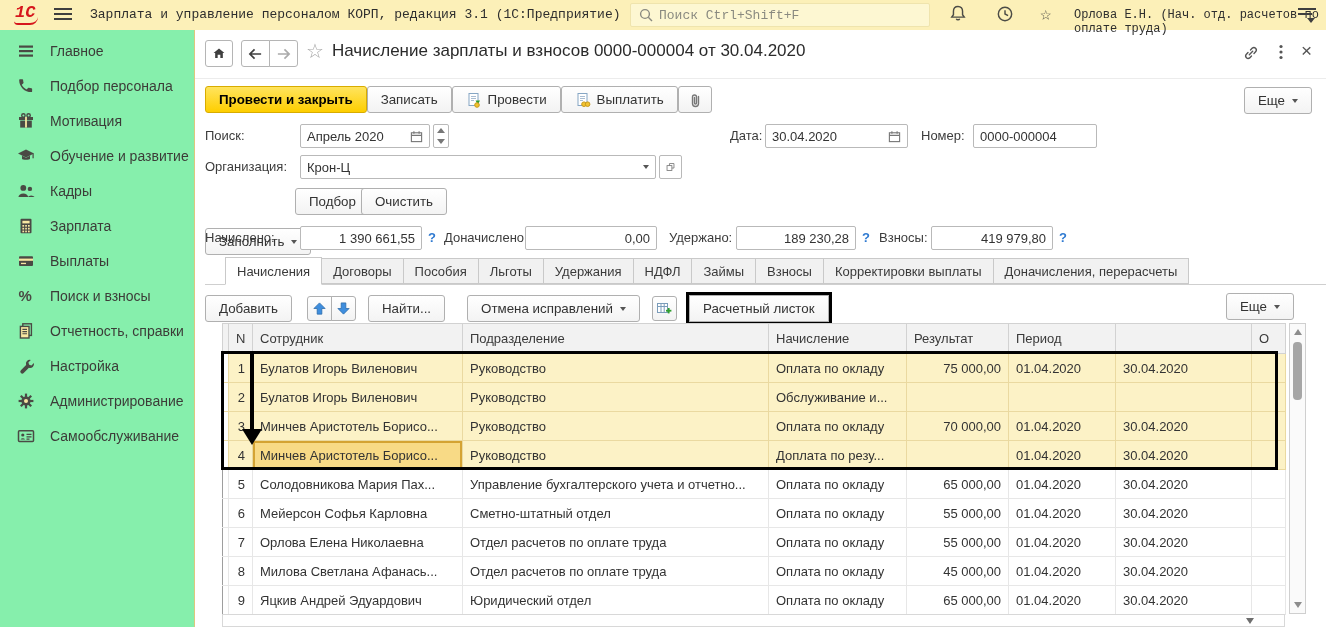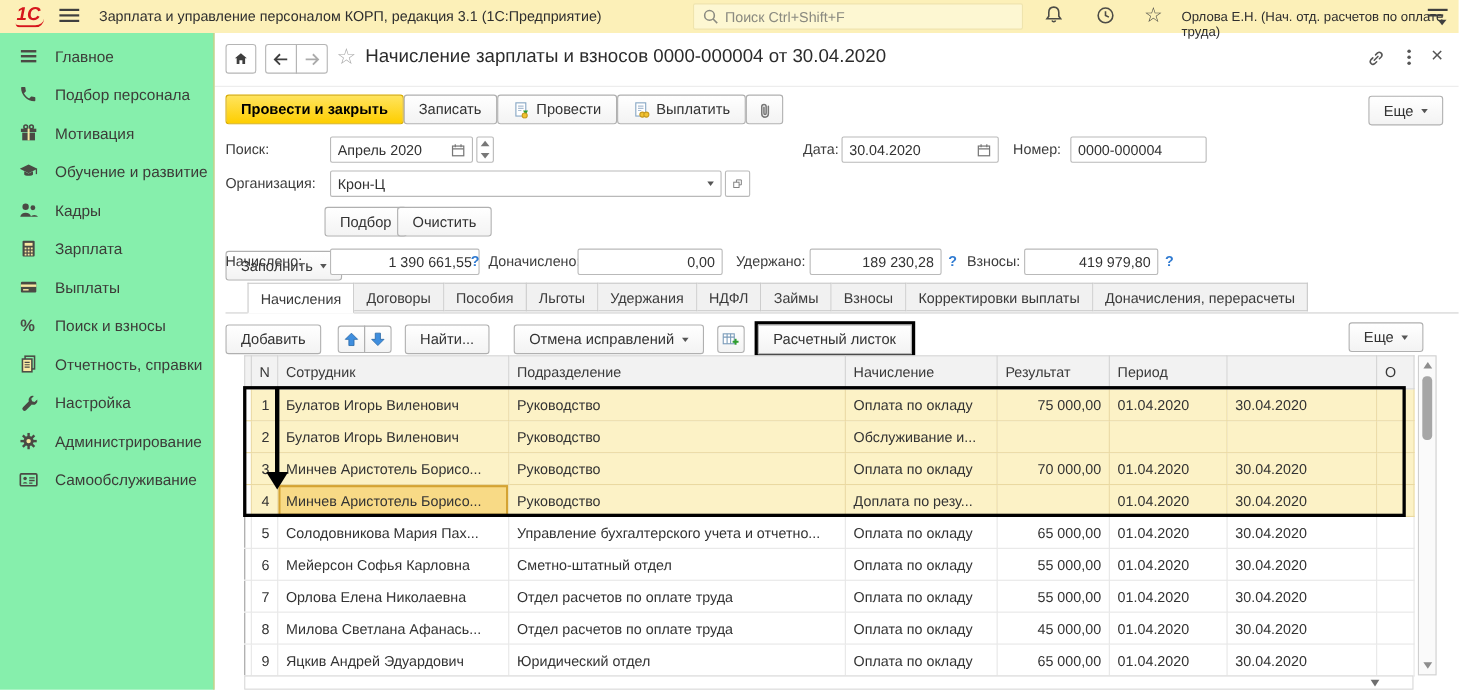--- a/index.html
+++ b/index.html
@@ -2,21 +2,21 @@
 <html><head>
 <meta charset="utf-8">
 <style>
   * { box-sizing: border-box; }
   html,body { margin:0; padding:0; }
   body {
     width:1326px; height:627px; overflow:hidden; position:relative;
     font-family:"Liberation Sans", sans-serif; font-size:13px; color:#333; background:#fff;
   }
   
-  .topbar { position:absolute; left:0; top:0; width:1326px; height:30px; background:#fcf0b8; z-index:20; }
+  .topbar { position:absolute; left:0; top:0; width:1326px; height:30px; background:#fcf0b8; z-index:20;font-family:Liberation Mono, monospace; }
   .logo { position:absolute; left:14px; top:4px; font-weight:bold; font-size:17px; color:#d6161c; font-style:italic; border-bottom:2px solid #d6161c; border-radius:0 0 8px 4px; padding:0 3px 1px 1px; line-height:18px;}
   .hamb { position:absolute; left:54px; top:8px; width:18px; height:14px; cursor:pointer;}
   .hamb i { display:block; height:2px; background:#3f3f3f; margin-bottom:3px; }
   .apptitle { position:absolute; left:90px; top:7px; color:#2e2e2e; }
   .gsearch { position:absolute; left:630px; top:3px; width:300px; height:24px; background:#fdf7d2; border:1px solid #efe4ad; border-radius:2px; display:flex; align-items:center; padding:0 8px; color:#8a8a80; cursor:text;}
   .gsearch svg { margin-right:6px; flex:0 0 auto;}
   .tico { position:absolute; top:4px; width:24px; height:22px; cursor:pointer; }
   .usertxt { position:absolute; left:1074px; top:8px; font-size:12px; color:#2e2e2e; cursor:pointer; }
   .svcmenu { position:absolute; left:1298px; top:8px; width:18px; height:16px; cursor:pointer;}
   .svcmenu i{ display:block; height:1.8px; background:#3f3f3f; margin-bottom:3px;}
@@ -44,21 +44,21 @@
   .flabel { position:absolute; color:#3c3c3c; }
   .field { position:absolute; height:24px; border:1px solid #b9b9b9; border-radius:2px; background:#fff; display:flex; align-items:center; padding:0 6px; cursor:text;}
   .field .val { flex:1 1 auto; white-space:nowrap; overflow:hidden;}
   .field .icobtn { flex:0 0 auto; margin-left:4px; cursor:pointer; display:flex; align-items:center;}
   .spinner { position:absolute; width:16px; height:24px; border:1px solid #b9b9b9; border-radius:2px; background:#fff; display:flex; flex-direction:column; align-items:center; justify-content:space-around; cursor:pointer;}
   .spup{width:0;height:0;border-left:4px solid transparent;border-right:4px solid transparent;border-bottom:5px solid #777;}
   .spdn{width:0;height:0;border-left:4px solid transparent;border-right:4px solid transparent;border-top:5px solid #777;}
   .qhelp { position:absolute; color:#2f7ad1; font-weight:bold; cursor:pointer;}
   .num { text-align:right; }
   
-  .tabs { position:absolute; left:10px; top:227px; right:0; height:28px; display:flex; align-items:flex-start; border-bottom:1px solid #cfcfcf;padding-left:20px;}
+  .tabs { position:absolute; left:10px; top:227px; right:0; height:28px; display:flex; align-items:flex-end; border-bottom:1px solid #cfcfcf;padding-left:20px;}
   .tab { height:26px; display:flex; align-items:center; padding:0 11px; background:#f1f1f1; border:1px solid #c9c9c9; border-left:none; color:#3a3a3a; cursor:pointer; white-space:nowrap;}
   .tab:first-child{ border-left:1px solid #c9c9c9;}
   .tab.active { background:#fff; height:28px; border-bottom:1px solid #fff; margin-bottom:-1px;}
   
   .tbar { position:absolute; left:10px; top:262px; display:flex; align-items:center;}
   .sqbtn { width:25px; height:25px; padding:0; display:inline-flex; align-items:center; justify-content:center; background:linear-gradient(#ffffff,#f3f3f3); border:1px solid #b0b0b0; border-radius:3px; cursor:pointer;}
   .payslip-wrap { border:3px solid #000; margin-left:9px; }
   .payslip-wrap .btn { border-radius:0; }
   
   table.grid { position:absolute; left:27px; top:293px; border-collapse:collapse; table-layout:fixed; width:1063px; background:#fff; border:1px solid #9e9e9e;}
@@ -345,21 +345,21 @@
   </div>
 
   <button class="btn" style="position:absolute; left:10px; top:158px;margin-top:40px;">
       <span>Заполнить</span>
       <span class="caret"></span>
     </button>
   <button class="btn" style="position:absolute; left:100px; top:158px;">Подбор</button>
   <button class="btn" style="position:absolute; left:166px; top:158px;">Очистить</button>
 
   <span class="flabel" style="left:10px; top:200px;">Начислено:</span>
-  <div class="field num" style="left:105px; top:196px; width:136px; justify-content:center;">
+  <div class="field num" style="left:105px; top:196px; width:122px; justify-content:center;">
       <span class="val num">1 390 661,55</span>
     </div>
   <span class="qhelp" style="left:233px; top:200px;">?</span>
   <span class="flabel" style="left:249px; top:200px;">Доначислено:</span>
   <div class="field num" style="left:330px; top:196px; width:132px; justify-content:flex-end;">
       <span class="val num">0,00</span>
     </div>
   <span class="flabel" style="left:474px; top:200px;">Удержано:</span>
   <div class="field num" style="left:541px; top:196px; width:120px; justify-content:center;">
       <span class="val num">189 230,28</span>

